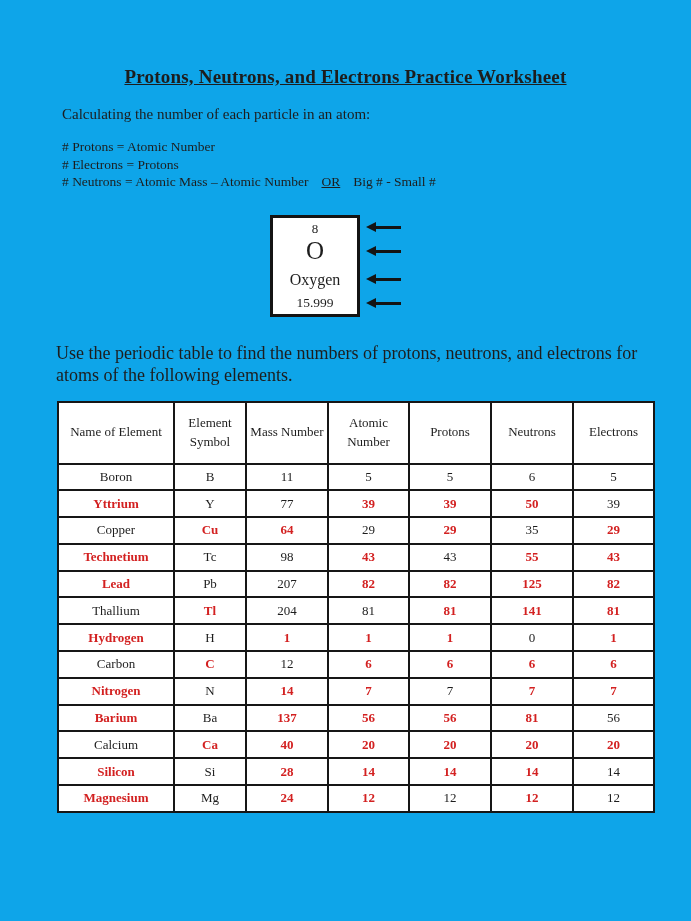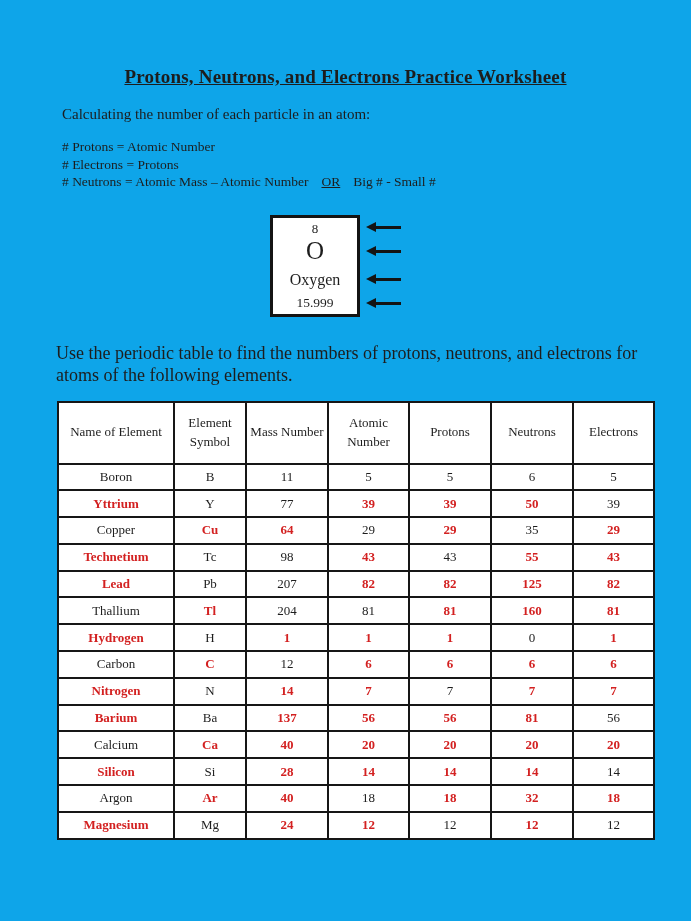--- a/index.html
+++ b/index.html
@@ -200,21 +200,21 @@
           <td class="red">82</td>
           <td class="red">125</td>
           <td class="red">82</td>
         </tr>
         <tr>
           <td>Thallium</td>
           <td class="red">Tl</td>
           <td>204</td>
           <td>81</td>
           <td class="red">81</td>
-          <td class="red">160</td>
+          <td class="red">141</td>
           <td class="red">81</td>
         </tr>
         <tr>
           <td class="red">Hydrogen</td>
           <td>H</td>
           <td class="red">1</td>
           <td class="red">1</td>
           <td class="red">1</td>
           <td>0</td>
           <td class="red">1</td>
@@ -258,29 +258,20 @@
         <tr>
           <td class="red">Silicon</td>
           <td>Si</td>
           <td class="red">28</td>
           <td class="red">14</td>
           <td class="red">14</td>
           <td class="red">14</td>
           <td>14</td>
         </tr>
         <tr>
-          <td>Argon</td>
-          <td class="red">Ar</td>
-          <td class="red">40</td>
-          <td>18</td>
-          <td class="red">18</td>
-          <td class="red">32</td>
-          <td class="red">18</td>
-        </tr>
-        <tr>
           <td class="red">Magnesium</td>
           <td>Mg</td>
           <td class="red">24</td>
           <td class="red">12</td>
           <td>12</td>
           <td class="red">12</td>
           <td>12</td>
         </tr>
       </tbody>
   </table>

